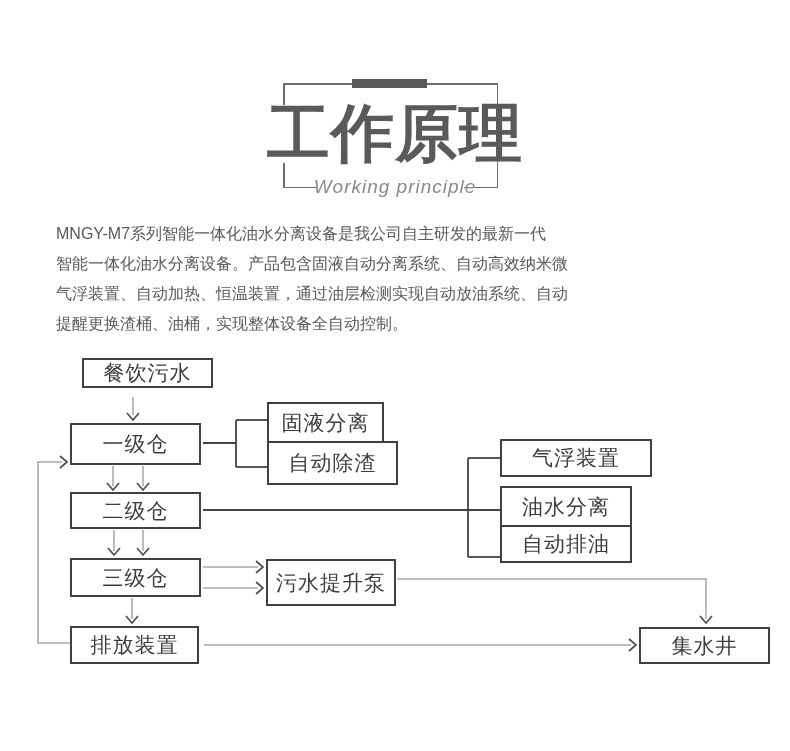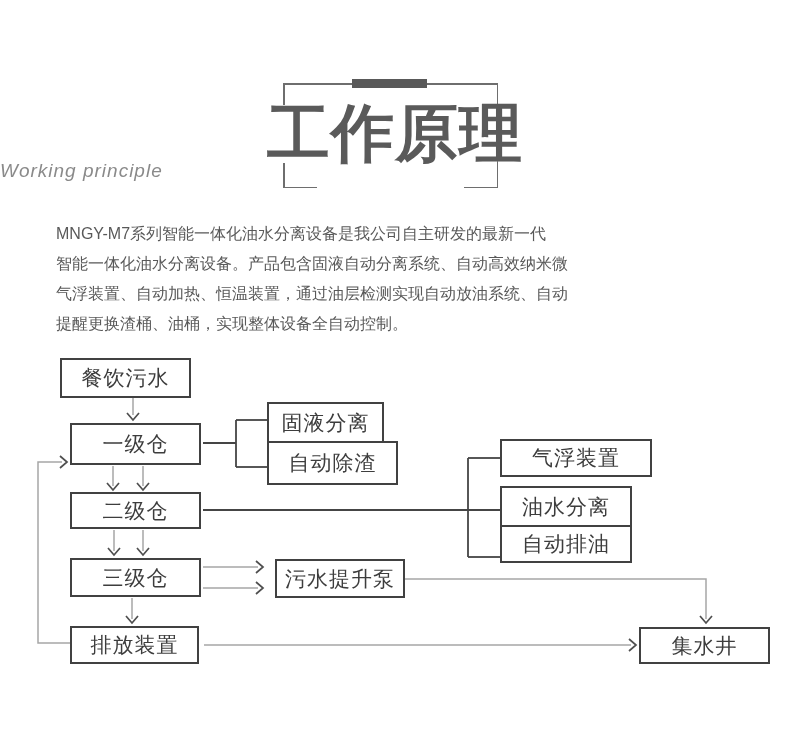--- a/index.html
+++ b/index.html
@@ -9,21 +9,21 @@
   }
   
   .hline{position:absolute;background:#6e6e6e;}
   .hbar{position:absolute;background:#595959;}
   .page-title{
     position:absolute;left:0;right:0;top:101px;text-align:center;
     font-size:63px;line-height:64px;font-weight:800;color:#5a5a5a;
     letter-spacing:1px;white-space:nowrap;
   }
   .page-subtitle{
-    position:absolute;left:0;right:0;top:160px;
+    position:absolute;left:0;right:0;top:176px;text-align:center;
     font-style:italic;font-size:19px;color:#8a8a8a;letter-spacing:1px;
   }
   
   .intro{
     position:absolute;left:56px;top:219px;width:700px;
     font-size:16px;line-height:30px;font-weight:400;color:#595959;
   }
   .intro .pline{white-space:nowrap;}
   
   .edges{position:absolute;left:0;top:0;}
@@ -96,21 +96,21 @@
       <line x1="236" y1="420" x2="236" y2="467"></line>
       <line x1="236" y1="420" x2="267" y2="420"></line>
       <line x1="236" y1="467" x2="267" y2="467"></line>
       <line x1="203" y1="510" x2="500" y2="510"></line>
       <line x1="468" y1="458" x2="468" y2="557"></line>
       <line x1="468" y1="458" x2="500" y2="458"></line>
       <line x1="468" y1="557" x2="500" y2="557"></line>
     </g>
   </svg>
 
-  <div class="node" style="left:60px;top:358px;width:131px;height:40px">
+  <div class="node" style="left:82px;top:358px;width:131px;height:30px">
     <span>餐饮污水</span>
   </div>
   <div class="node" style="left:70px;top:423px;width:131px;height:42px">
     <span>一级仓</span>
   </div>
   <div class="node" style="left:267px;top:402px;width:117px;height:41px">
     <span>固液分离</span>
   </div>
   <div class="node" style="left:267px;top:441px;width:131px;height:44px">
     <span>自动除渣</span>
@@ -123,21 +123,21 @@
   </div>
   <div class="node" style="left:500px;top:486px;width:132px;height:41px">
     <span>油水分离</span>
   </div>
   <div class="node" style="left:500px;top:525px;width:132px;height:38px">
     <span>自动排油</span>
   </div>
   <div class="node" style="left:70px;top:558px;width:131px;height:39px">
     <span>三级仓</span>
   </div>
-  <div class="node" style="left:275px;top:559px;width:130px;height:39px">
+  <div class="node" style="left:266px;top:559px;width:130px;height:47px">
     <span>污水提升泵</span>
   </div>
   <div class="node" style="left:70px;top:626px;width:129px;height:38px">
     <span>排放装置</span>
   </div>
   <div class="node" style="left:639px;top:627px;width:131px;height:37px">
     <span>集水井</span>
   </div>
 
 </div>

